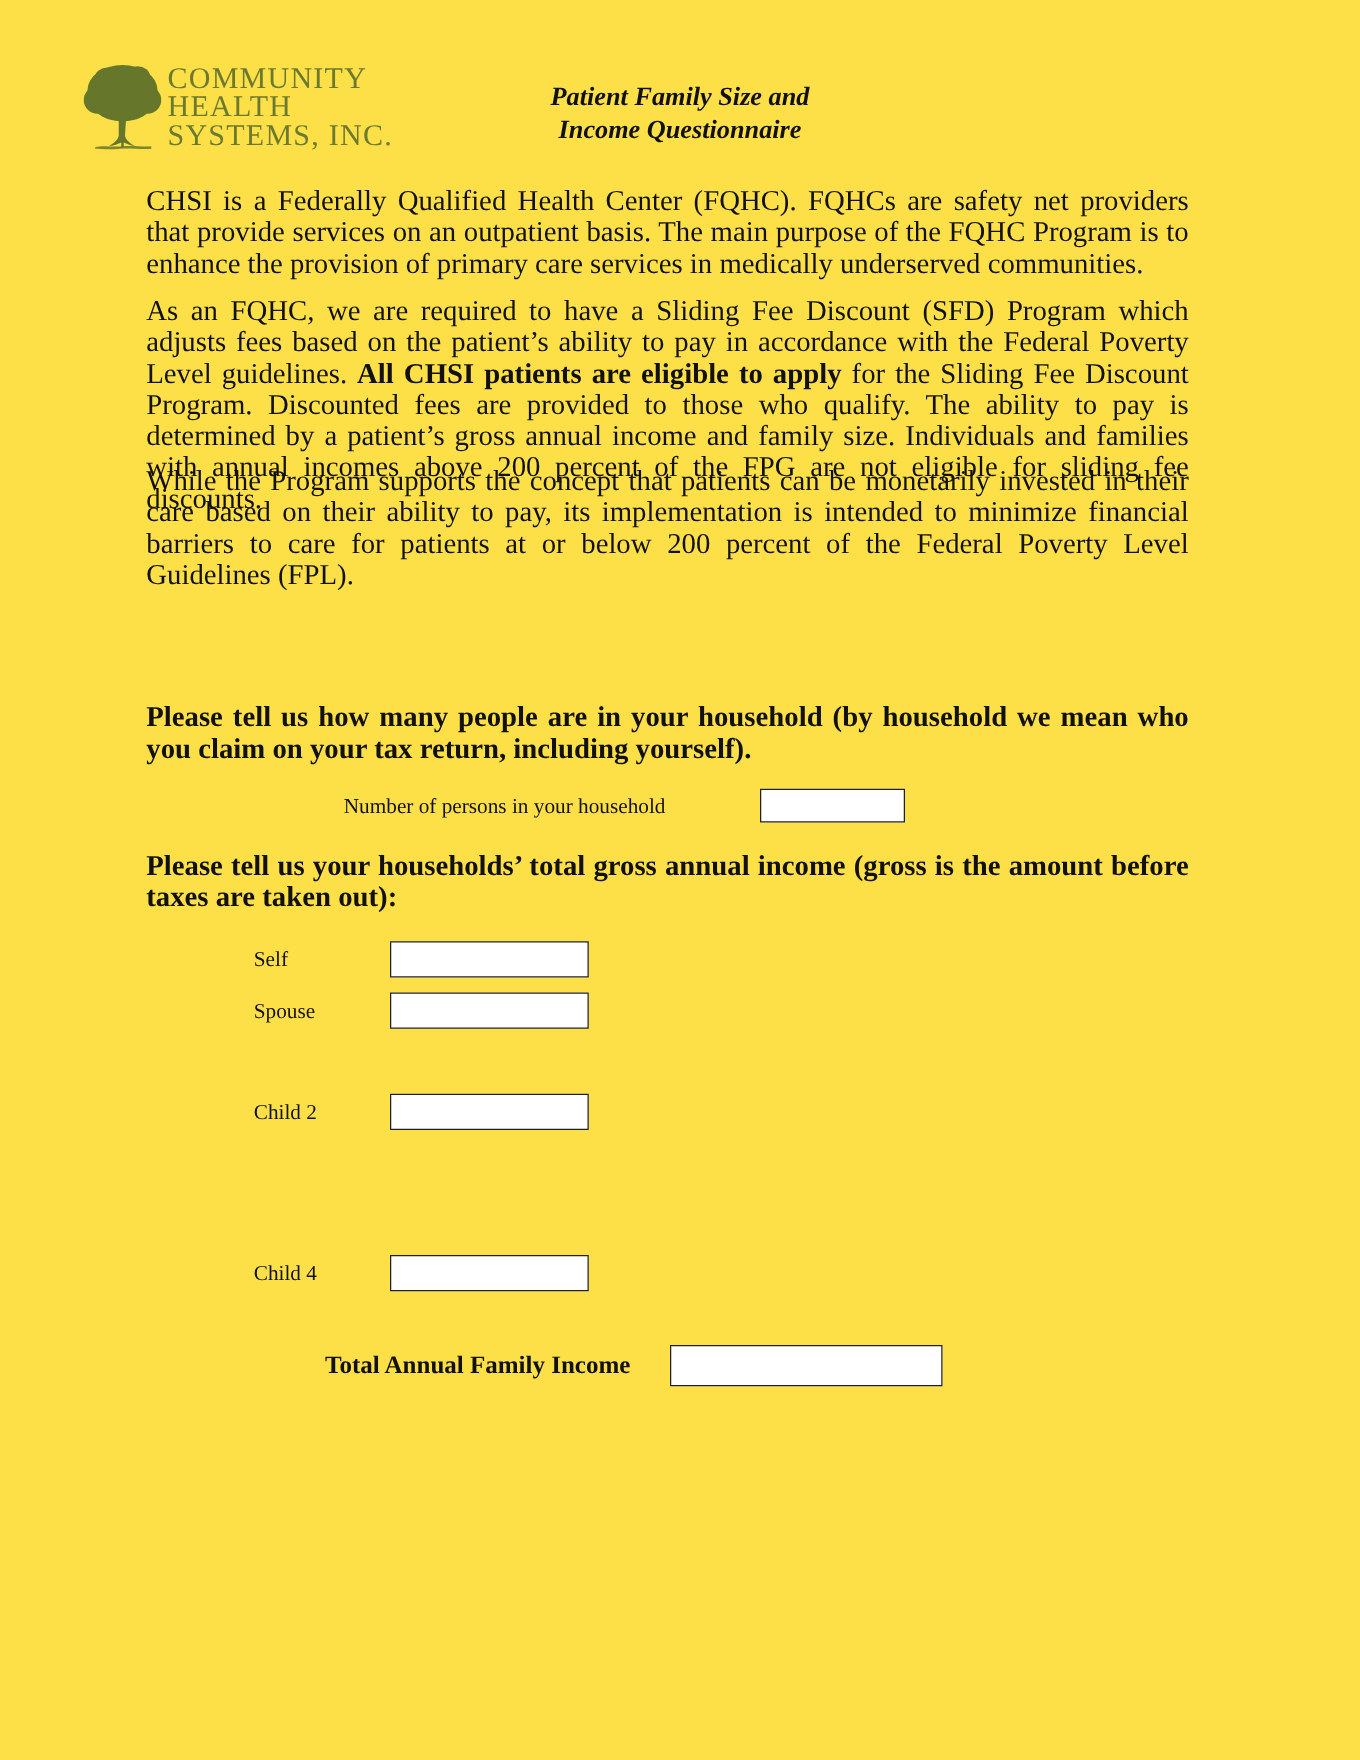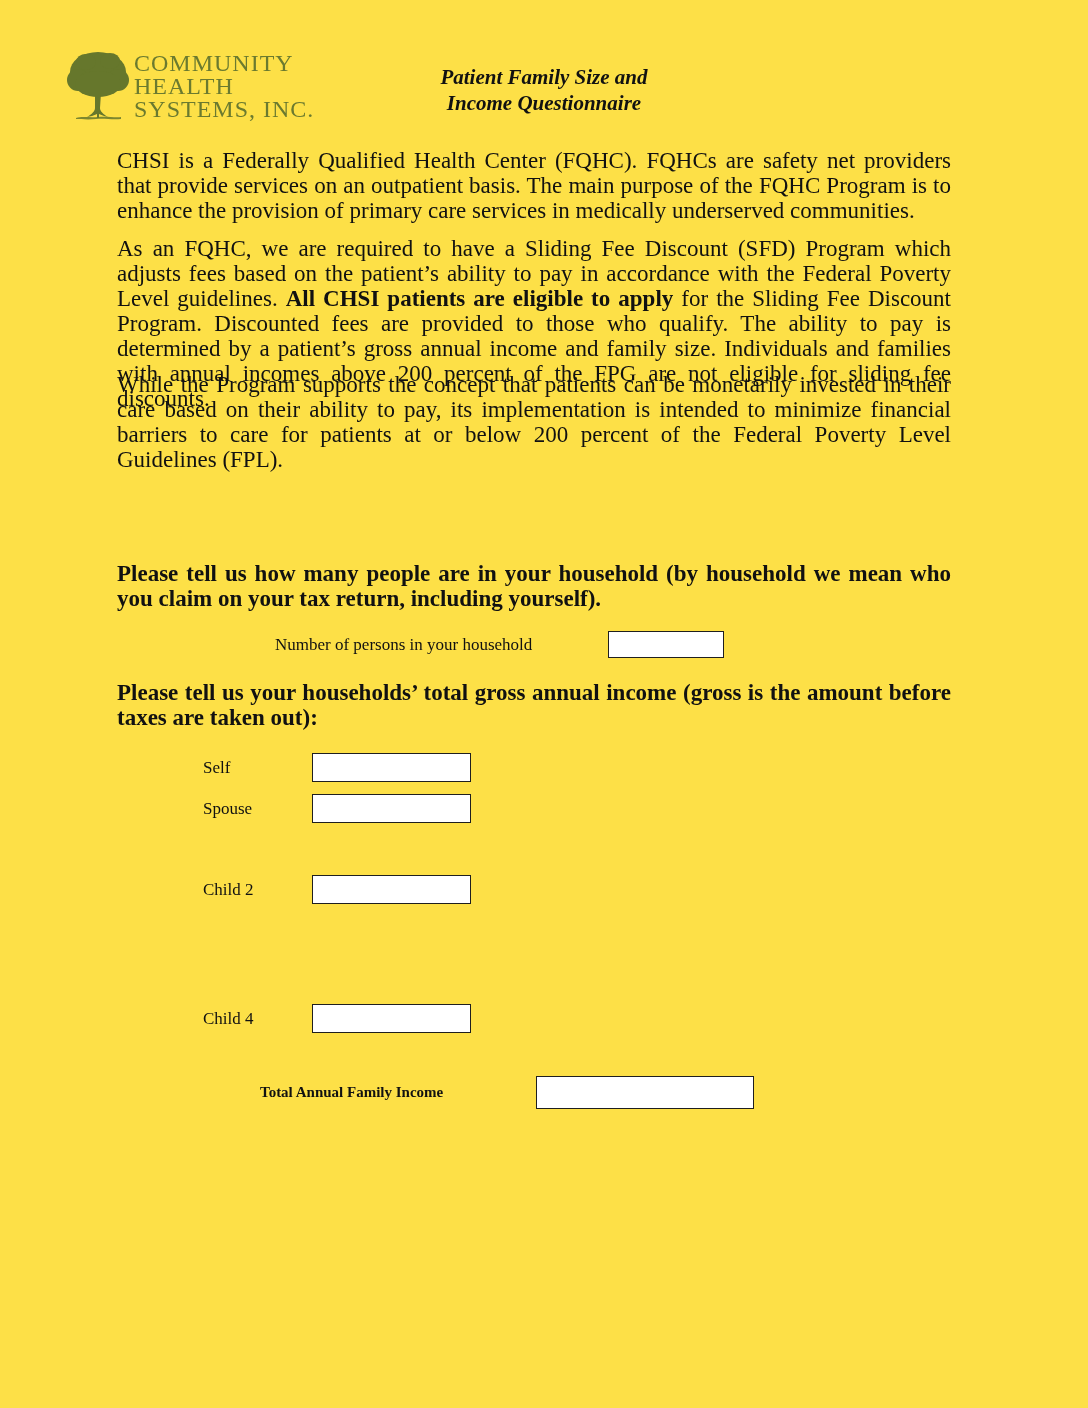--- a/index.html
+++ b/index.html
@@ -128,21 +128,21 @@
     position: absolute;
     left: 127px;
     top: 1076px;
     width: 834px;
     height: 33px;
   }
   .total-label {
     position: absolute;
     left: 133px;
     top: 0;
-    font-size: 15px;
+    font-size: 20px;
     font-weight: bold;
     line-height: 33px;
   }
   .total-box {
     position: absolute;
     left: 409px;
     top: 0;
     width: 218px;
     height: 33px;
   }

